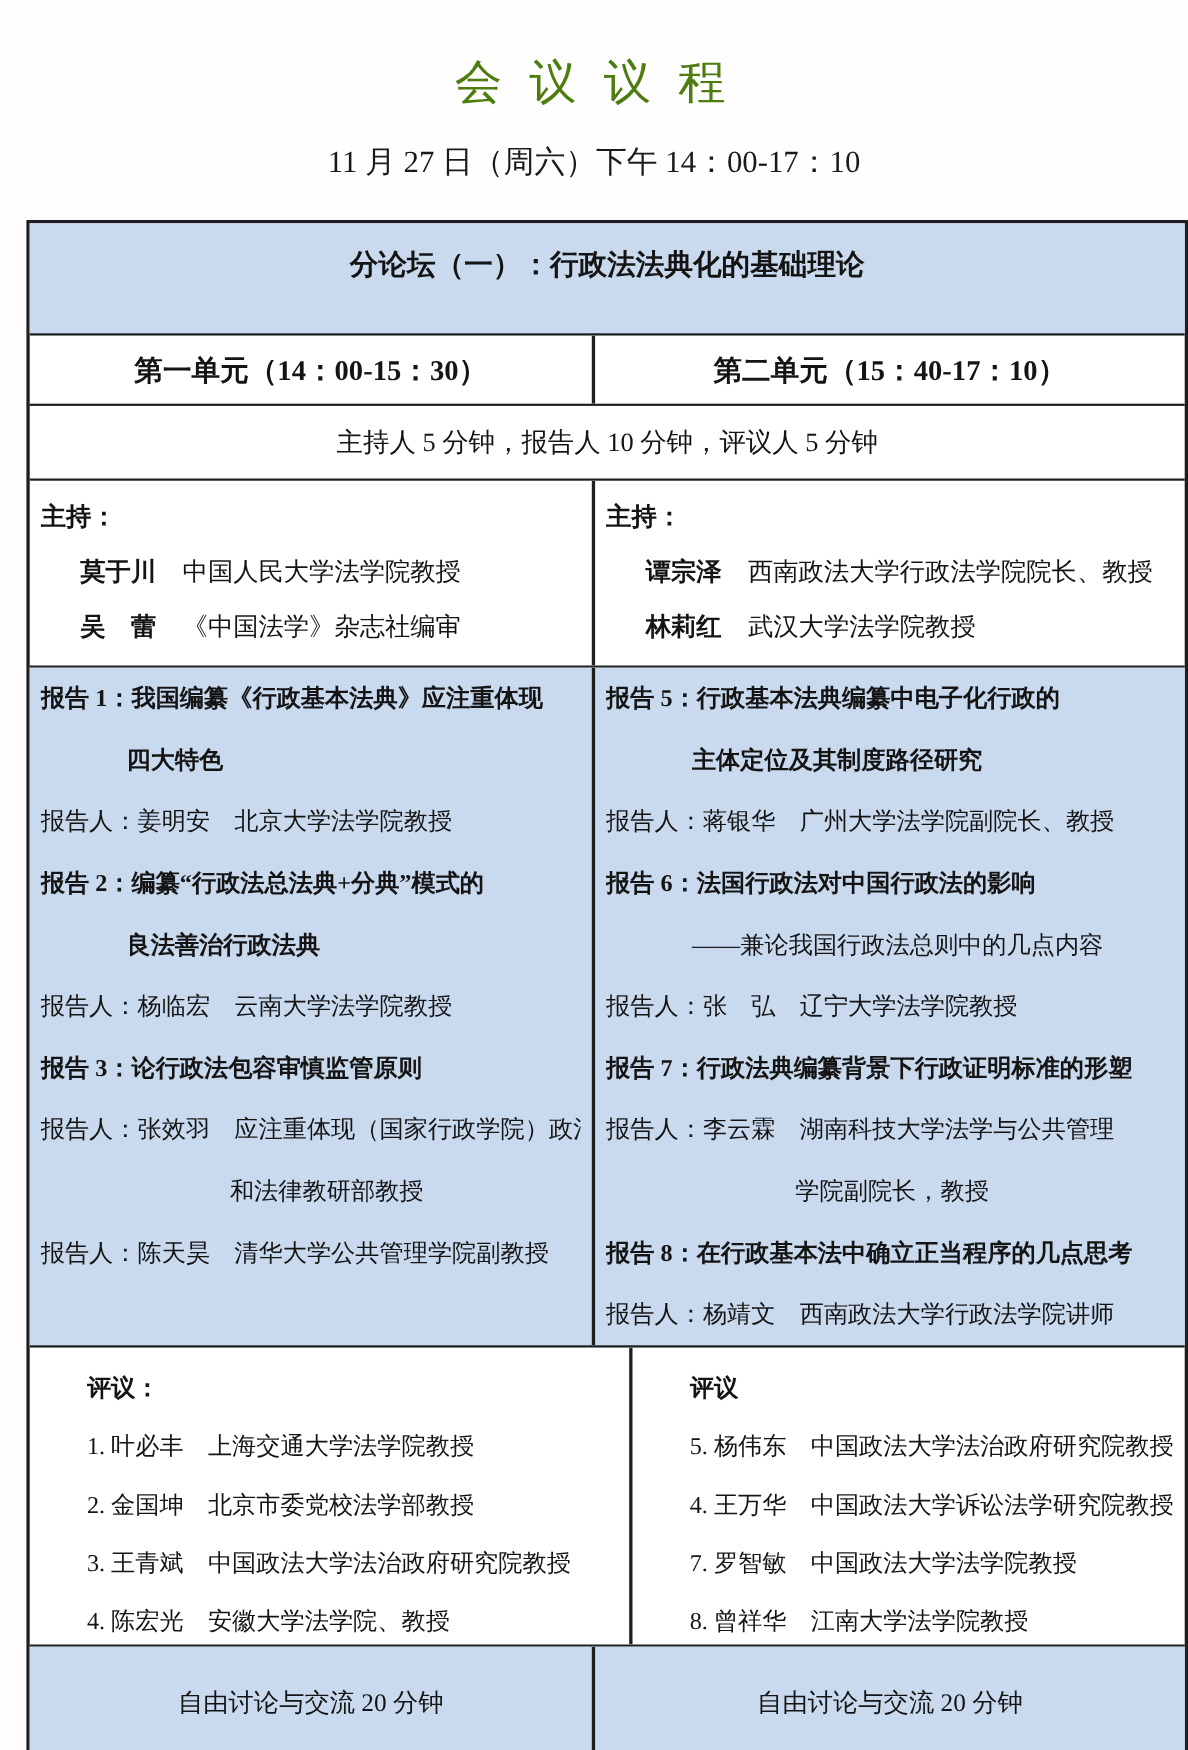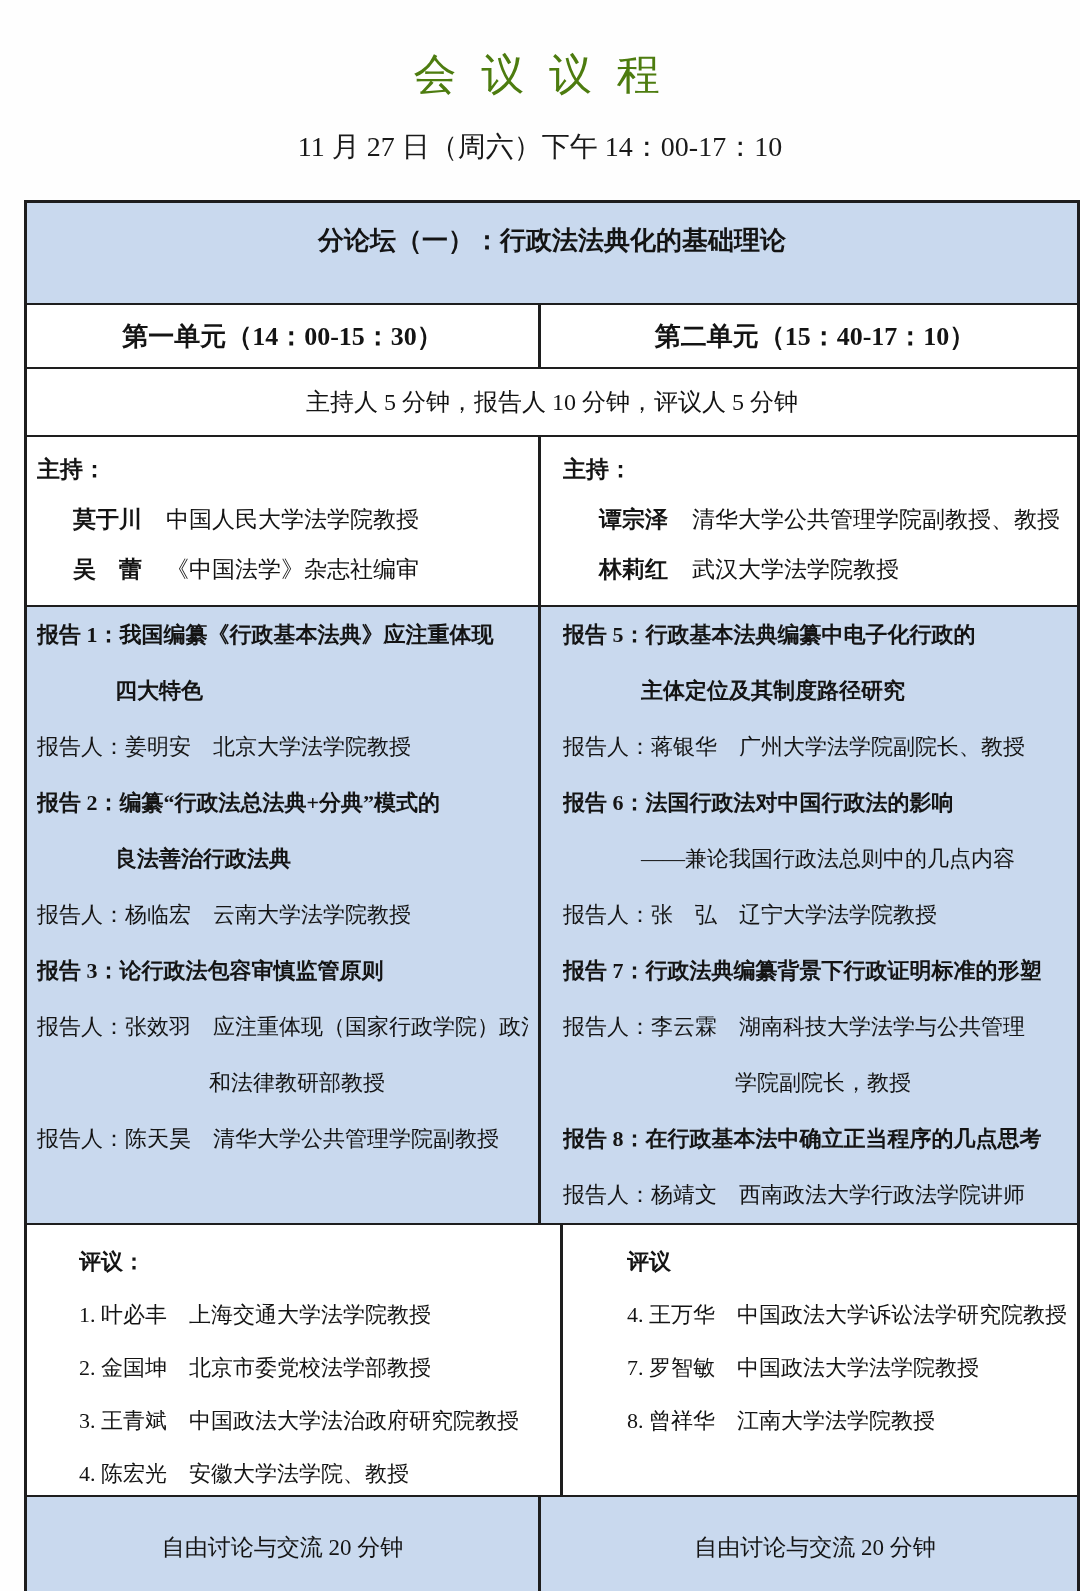--- a/index.html
+++ b/index.html
@@ -34,21 +34,21 @@
   .blue { background:#c9d9ee; }
 
   .r1 { height:100px; }
   .r2 { height:62px; }
   .r3 { height:66px; }
   .r4 { height:168px; }
   .r5 { height:616px; }
   .r6 { height:270px; }
   .r7 { height:100px; }
 
-  .cols { display:flex;gap:12px; }
+  .cols { display:flex; }
   .cell { box-sizing:border-box; height:100%; }
   .cell.cl { width:514px; border-right:3px solid #1e1e1e; }
   .cell.cr { flex:1; }
 
   .forum-title {
     padding-top:20px; text-align:center;
     font-size:26px; font-weight:bold; white-space:pre;
   }
   .unit-cell {
     display:flex; align-items:center; justify-content:center;
@@ -102,21 +102,21 @@
     </div>
 
     <div class="row r4 cols">
       <div class="cell cl hosts-cell">
         <div class="ln bold">主持：</div>
         <div class="ln host-line"><span class="bold">莫于川</span><span class="affil">中国人民大学法学院教授</span></div>
         <div class="ln host-line"><span class="bold">吴　蕾</span><span class="affil">《中国法学》杂志社编审</span></div>
       </div>
       <div class="cell cr hosts-cell">
         <div class="ln bold">主持：</div>
-        <div class="ln host-line"><span class="bold">谭宗泽</span><span class="affil">清华大学公共管理学院副教授、教授</span></div>
+        <div class="ln host-line"><span class="bold">谭宗泽</span><span class="affil">西南政法大学行政法学院院长、教授</span></div>
         <div class="ln host-line"><span class="bold">林莉红</span><span class="affil">武汉大学法学院教授</span></div>
       </div>
     </div>
 
     <div class="row r5 blue cols">
       <div class="cell cl reports-cell">
         <div class="ln t">报告 1：我国编纂《行政基本法典》应注重体现</div>
         <div class="ln tc">四大特色</div>
         <div class="ln">报告人：姜明安　北京大学法学院教授</div>
         <div class="ln t">报告 2：编纂“行政法总法典+分典”模式的</div>
@@ -145,20 +145,21 @@
     <div class="row r6 cols">
       <div class="cell cl review-cell">
         <div class="ln bold">评议：</div>
         <div class="ln">1. 叶必丰　上海交通大学法学院教授</div>
         <div class="ln">2. 金国坤　北京市委党校法学部教授</div>
         <div class="ln">3. 王青斌　中国政法大学法治政府研究院教授</div>
         <div class="ln">4. 陈宏光　安徽大学法学院、教授</div>
       </div>
       <div class="cell cr review-cell">
         <div class="ln bold">评议</div>
+        <div class="ln">5. 杨伟东　中国政法大学法治政府研究院教授</div>
         <div class="ln">4. 王万华　中国政法大学诉讼法学研究院教授</div>
         <div class="ln">7. 罗智敏　中国政法大学法学院教授</div>
         <div class="ln">8. 曾祥华　江南大学法学院教授</div>
       </div>
     </div>
 
     <div class="row r7 blue cols">
       <div class="cell cl free-cell">自由讨论与交流 20 分钟</div>
       <div class="cell cr free-cell">自由讨论与交流 20 分钟</div>
     </div>

